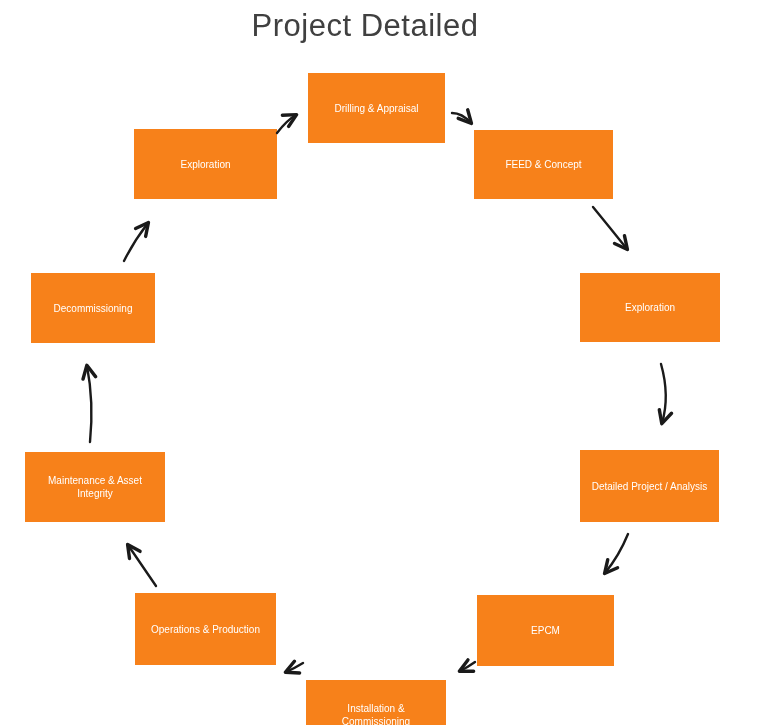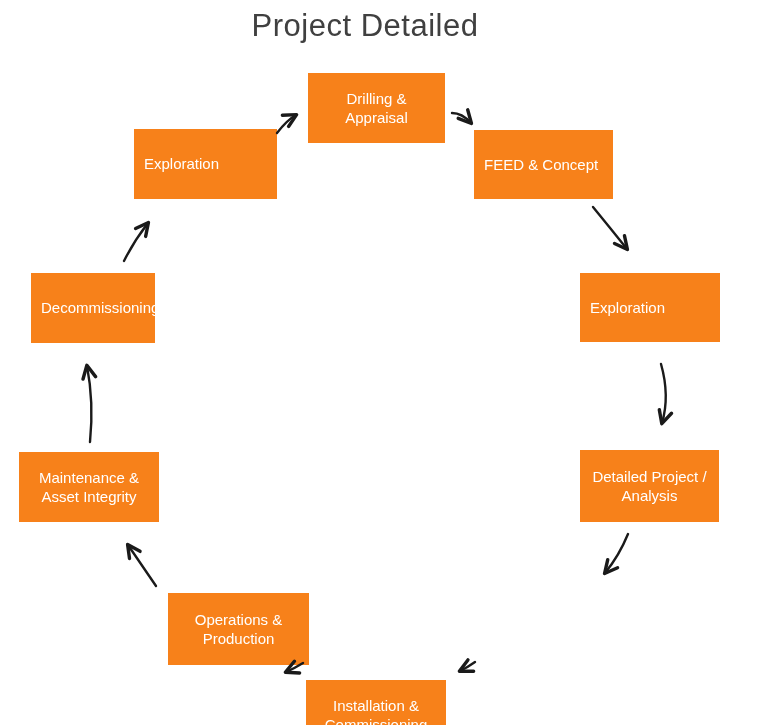--- a/index.html
+++ b/index.html
@@ -20,23 +20,23 @@
     font-size: 31px;
     letter-spacing: 0.5px;
     color: var(--title-text, #404040);
   }
   .node {
     position: absolute;
     background: var(--box-fill, #F7811A);
     color: var(--box-text, #ffffff);
     display: flex;
     align-items: center;
-    justify-content: flex-start;
+    justify-content: center;
     text-align: center;
-    font-size: 15px;
+    font-size: 10px;
     line-height: 1.3;
     padding: 12px 10px;
     box-sizing: border-box;
   }
   .arrows {
     position: absolute;
     left: 0; top: 0;
     width: 768px; height: 725px;
     pointer-events: none;
   }
@@ -47,22 +47,22 @@
     stroke-linecap: round;
     stroke-linejoin: round;
   }
   
   .n-drilling      { left: 308px; top: 73px;  width: 137px; height: 70px; }
   .n-feed          { left: 474px; top: 130px; width: 139px; height: 69px; }
   .n-explor-right  { left: 580px; top: 273px; width: 140px; height: 69px; }
   .n-detailed      { left: 580px; top: 450px; width: 139px; height: 72px; }
   .n-epcm          { left: 477px; top: 595px; width: 137px; height: 71px; }
   .n-install       { left: 306px; top: 680px; width: 140px; height: 70px; }
-  .n-operations    { left: 135px; top: 593px; width: 141px; height: 72px; margin-left: 33px; }
-  .n-maintenance   { left: 19px;  top: 452px; width: 140px; height: 70px; }
+  .n-operations    { left: 135px; top: 593px; width: 141px; height: 72px; }
+  .n-maintenance   { left: 25px;  top: 452px; width: 140px; height: 70px; }
   .n-decommission  { left: 31px;  top: 273px; width: 124px; height: 70px; }
   .n-explor-left   { left: 134px; top: 129px; width: 143px; height: 70px; }
 </style>
 </head>
 <body>
 
 <div class="canvas">
 
   <div class="title">Project Detailed</div>
 
@@ -70,20 +70,23 @@
     <span>Drilling &amp; Appraisal</span>
   </div>
   <div class="node n-feed">
     <span>FEED &amp; Concept</span>
   </div>
   <div class="node n-explor-right">
     <span>Exploration</span>
   </div>
   <div class="node n-detailed">
     <span>Detailed Project / Analysis</span>
+  </div>
+  <div class="node n-epcm">
+    <span>EPCM</span>
   </div>
   <div class="node n-install">
     <span>Installation &amp; Commissioning</span>
   </div>
   <div class="node n-operations">
     <span>Operations &amp; Production</span>
   </div>
   <div class="node n-maintenance">
     <span>Maintenance &amp; Asset Integrity</span>
   </div>

